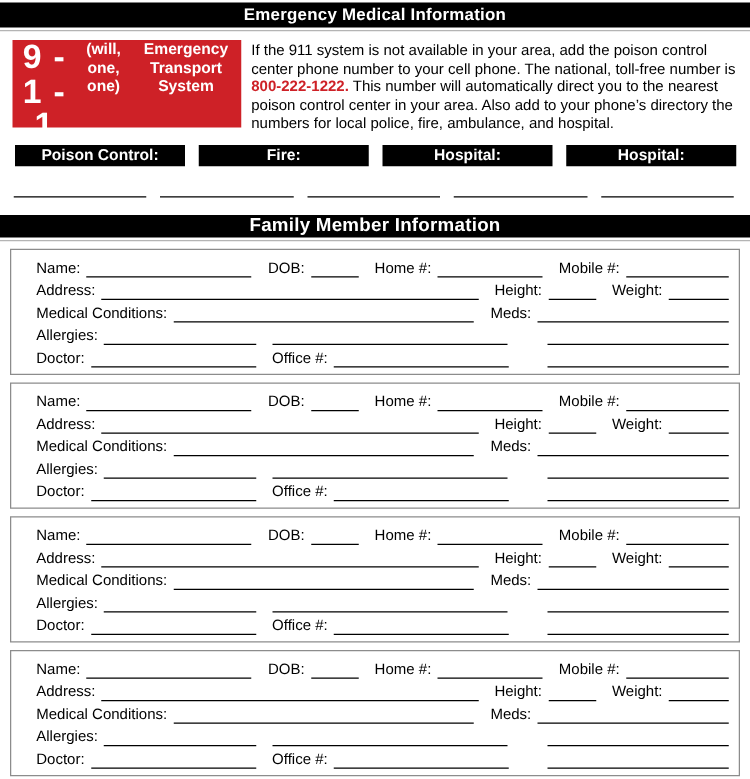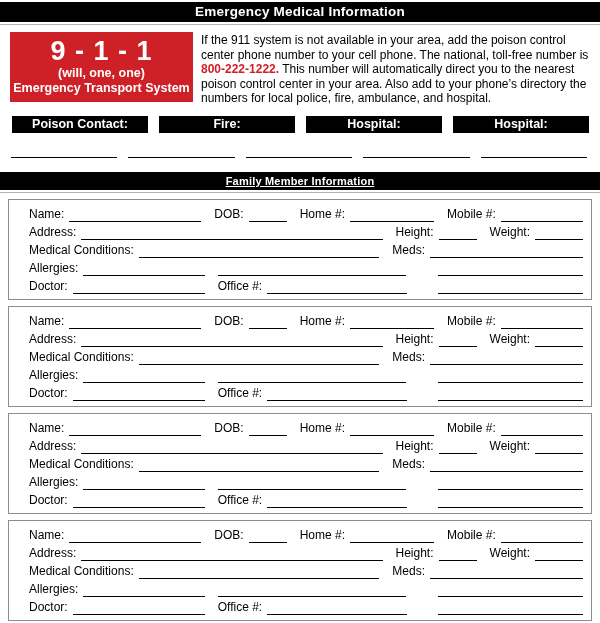--- a/index.html
+++ b/index.html
@@ -10,37 +10,37 @@
   }
   .bar{
     margin-top:2px;background:#000;color:#fff;height:20px;line-height:20px;
     text-align:center;font-weight:bold;font-size:13.5px;letter-spacing:.2px;
   }
   .bar-shadow{height:1px;background:#b4b4b4;margin-top:2px;}
   
   .intro{display:flex;margin:7px 10px 0 10px;}
   .red-box{
     width:183px;height:70px;flex:none;background:#ce2127;color:#fff;
-    display:flex;flex-direction:column;justify-content:center;text-align:center;
+    display:flex;flex-direction:row;justify-content:center;text-align:center;
   }
   .red-number{font-size:27px;font-weight:bold;line-height:1.02;letter-spacing:1px;}
   .red-sub{font-size:12.5px;font-weight:bold;line-height:1.18;}
   .intro-text{
     font-size:12px;line-height:14.6px;margin-left:8px;width:399px;padding-top:1px;
   }
   .phone-red{color:#ce2127;font-weight:bold;}
   
   .contacts-row{display:flex;gap:11px;margin:10px 11px 0 12px;}
   .cbox{
     flex:1;background:#000;color:#fff;font-weight:bold;font-size:12.5px;
     text-align:center;height:17px;line-height:17px;white-space:nowrap;overflow:hidden;
   }
   .contact-lines{display:flex;gap:11px;margin:24px 13px 0 11px;}
   .cline{flex:1;border-bottom:1.6px solid #000;height:0;}
-  .family-bar{margin-top:14px;height:18px;line-height:18px;font-size:11px;text-decoration:underline;}
+  .family-bar{margin-top:14px;height:18px;line-height:18px;font-size:15px;}
   
   .member{
     margin:6px 8px 0 8px;border:1.5px solid #8c8c8c;
     padding:4px 8px 5px 20px;
   }
   .member:first-of-type{margin-top:6px;}
   .frow{display:flex;align-items:flex-end;height:18px;font-size:12px;}
   .lbl{white-space:nowrap;margin-right:5px;padding-bottom:1px;line-height:14px;}
   .ln{border-bottom:1.2px solid #000;height:12px;margin-right:13px;flex:none;}
   .ln.last{margin-right:0;}
@@ -69,21 +69,21 @@
   <div class="red-box" style="background: rgb(206, 33, 39);">
     <div class="red-number">9 - 1 - 1</div>
     <div class="red-sub">(will, one, one)</div>
     <div class="red-sub">Emergency Transport System</div>
   </div>
   <div class="intro-text"><span>If the 911 system is not available in your area, add the poison control center phone number to your cell phone. The national, toll-free number is </span><span class="phone-red" style="color: rgb(206, 33, 39);">800-222-1222.</span><span> This number will automatically direct you to the nearest poison control center in your area. Also add to your phone’s directory the numbers for local police, fire, ambulance, and hospital.</span></div>
 </div>
 
 <div class="contacts-row" id="contacts-row">
   <div class="cbox">
-    <span>Poison Contact:</span>
+    <span>Poison Control:</span>
   </div>
 
 
   <div class="cbox">
     <span>Fire:</span>
   </div>
 
   <div class="cbox">
     <span>Hospital:</span>
   </div>

